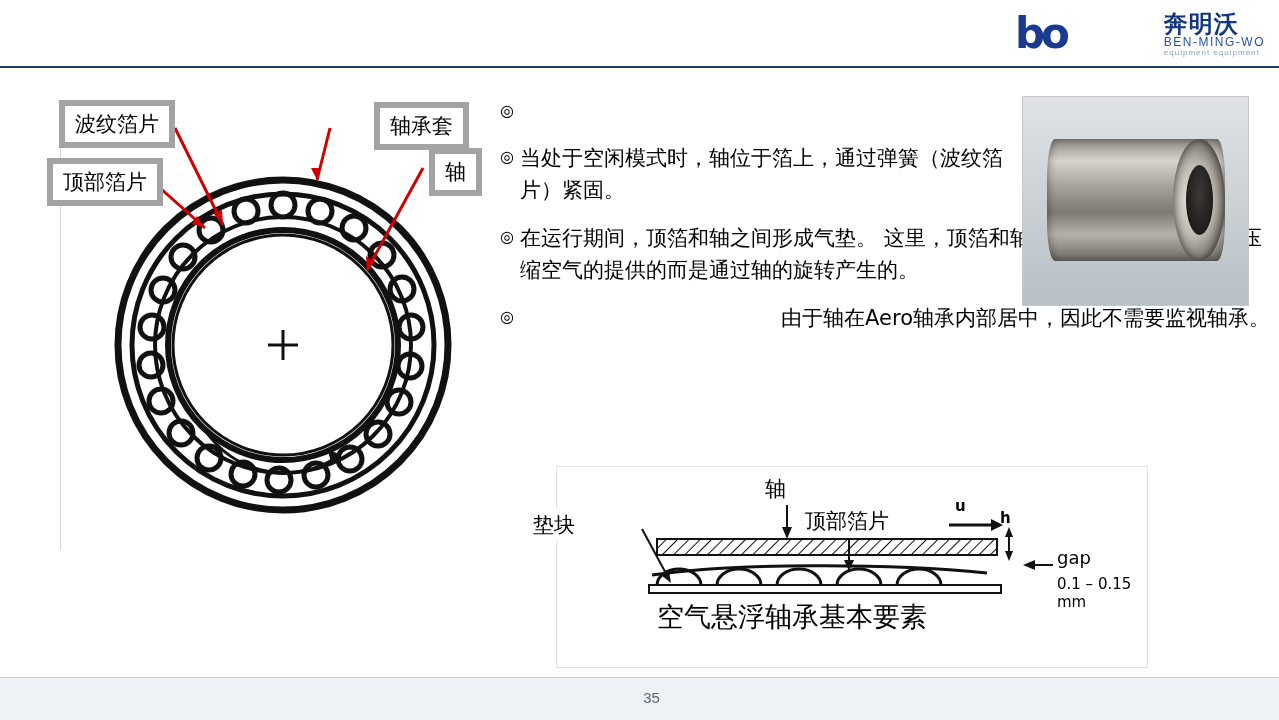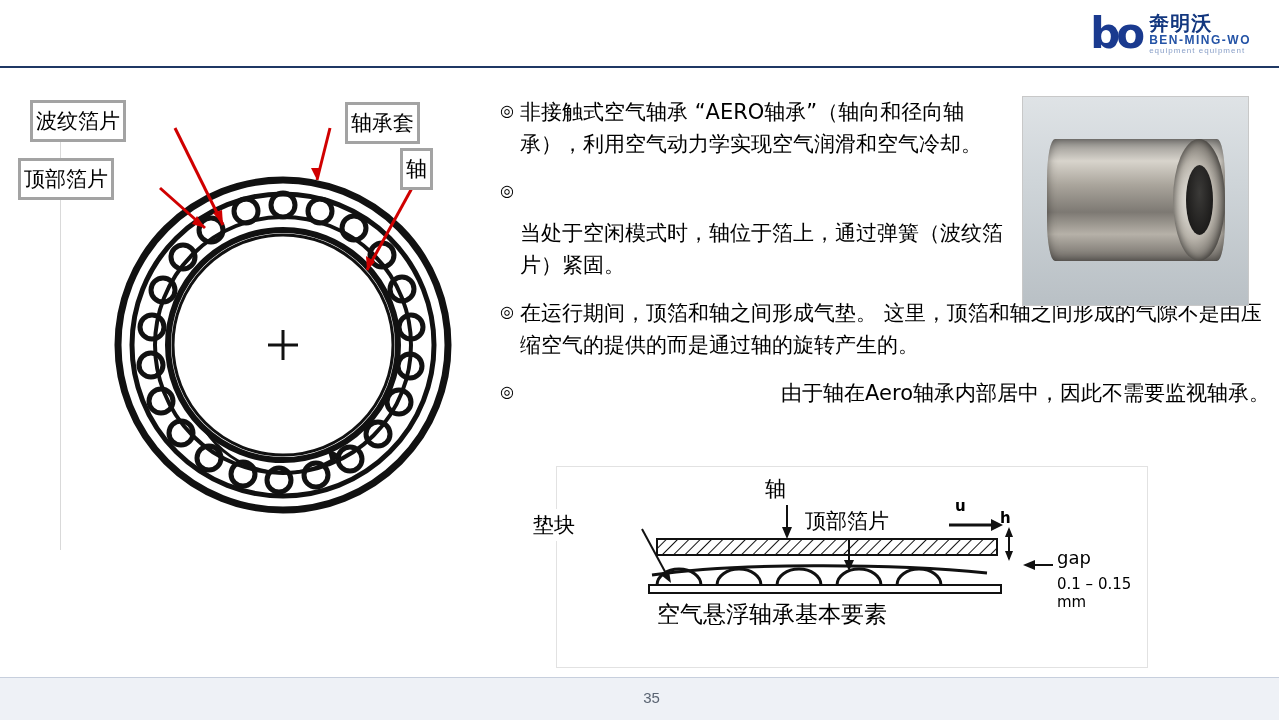--- a/index.html
+++ b/index.html
@@ -11,62 +11,63 @@
     overflow:hidden;
   }
   .slide { position:absolute; inset:0; }
 
   
   .header-rule {
     position:absolute; left:0; top:66px; width:1279px; height:2px;
     background:#1f3864;
   }
   .logo {
-    position:absolute; right:28px; top:8px;
+    position:absolute; right:14px; top:8px;
     width:250px; height:52px;
-    display:flex; align-items:center; justify-content:flex-end;
+    display:flex; align-items:center; justify-content:space-between;
   }
   .logo-mark {
     font-family:"DejaVu Sans", sans-serif;
     font-size:42px; font-weight:bold; color:#1a3a8f;
     letter-spacing:-4px; line-height:1;
     margin-right:8px;
   }
   .logo-text { text-align:left; line-height:1.05; }
-  .logo-cn { font-size:20px; font-weight:bold; color:#13377f; letter-spacing:1px; }
-  .logo-en { font-size:12px; font-weight:bold; color:#2453a6; letter-spacing:1.5px; }
+  .logo-cn { font-size:24px; font-weight:bold; color:#13377f; letter-spacing:1px; }
+  .logo-en { font-size:12px; font-weight:normal; color:#2453a6; letter-spacing:1.5px; }
   .logo-sub { font-size:8px; color:#8aa0c8; letter-spacing:1px; }
 
   
   .diagram-left { position:absolute; left:55px; top:80px; width:440px; height:470px; }
   .vline { position:absolute; left:60px; top:110px; width:1px; height:440px; background:#d9d9d9; }
 
   .callout-box {
-    position:absolute; background:#ffffff; border:3px solid #a3a3a3;
-    font-size:21px; color:#000; padding:4px 3px; white-space:nowrap;
+    position:absolute; background:#ffffff; border:6px solid #a3a3a3;
+    font-size:21px; color:#000; padding:4px 10px; white-space:nowrap;
     font-family:"DejaVu Sans", sans-serif;
+    margin-left:29px;
   }
   .cb1 { left:30px;  top:104px; }
   .cb2 { left:18px;  top:162px; }
   .cb3 { left:345px; top:106px; }
   .cb4 { left:400px; top:152px; }
 
   
   .bullets {
     position:absolute; left:500px; top:96px; width:770px;
     font-family:"DejaVu Sans", sans-serif;
     color:#000;
   }
   .bullet { display:flex; margin-bottom:16px; }
   .bullet .dot {
     flex:0 0 auto; width:20px; font-size:16px; line-height:30px; color:#000;
   }
   .bullet .btext { font-size:21px; line-height:32px; }
   .b1 { width:500px; }
-  .b2 { width:500px;margin-top:41px; }
+  .b2 { width:500px; }
   .b3 { width:760px; }
   .b4 { width:760px;text-align:right; }
 
   
   .photo {
     position:absolute; left:1022px; top:96px; width:225px; height:208px;
     border:1px solid #c8c8c8;
     background:
       linear-gradient(#e9ecee, #e9ecee) ;
     overflow:hidden;
@@ -99,21 +100,21 @@
     background:#ffffff; border:1px solid #e2e2e2;
   }
   .db-label {
     position:absolute; font-family:"DejaVu Sans", sans-serif; color:#000;
   }
   .db-box {
     position:absolute; background:#fff; padding:2px 8px; font-size:20px;
     font-family:"DejaVu Sans", sans-serif; white-space:nowrap;
   }
   .db-caption {
-    position:absolute; left:100px; top:132px; font-size:23px;
+    position:absolute; left:100px; top:132px; font-size:27px;
     font-family:"DejaVu Sans", sans-serif; color:#000;
   }
 
   
   .footer-bar {
     position:absolute; left:0; bottom:0; width:1279px; height:42px;
     background:#eef1f6; border-top:1px solid #c7cfdd;
   }
   .footer-num {
     position:absolute; left:0; right:0; bottom:14px; text-align:center;
@@ -212,21 +213,20 @@
 
     <div class="callout-box cb1" style="left:-25px;top:20px;">波纹箔片</div>
     <div class="callout-box cb2" style="left:-37px;top:78px;">顶部箔片</div>
     <div class="callout-box cb3" style="left:290px;top:22px;">轴承套</div>
     <div class="callout-box cb4" style="left:345px;top:68px;">轴</div>
   </div>
 
   <div class="bullets">
     <div class="bullet">
       <div class="dot">◎</div>
-      <div class="btext b1">非接触式空气轴承 “AERO轴承”（轴向和径向轴承），利用空气动力学实现空气润滑和空气冷却。</div>
     </div>
     <div class="bullet">
       <div class="dot">◎</div>
       <div class="btext b2">当处于空闲模式时，轴位于箔上，通过弹簧（波纹箔片）紧固。</div>
     </div>
     <div class="bullet">
       <div class="dot">◎</div>
       <div class="btext b3">在运行期间，顶箔和轴之间形成气垫。 这里，顶箔和轴之间形成的气隙不是由压缩空气的提供的而是通过轴的旋转产生的。</div>
     </div>
     <div class="bullet">

